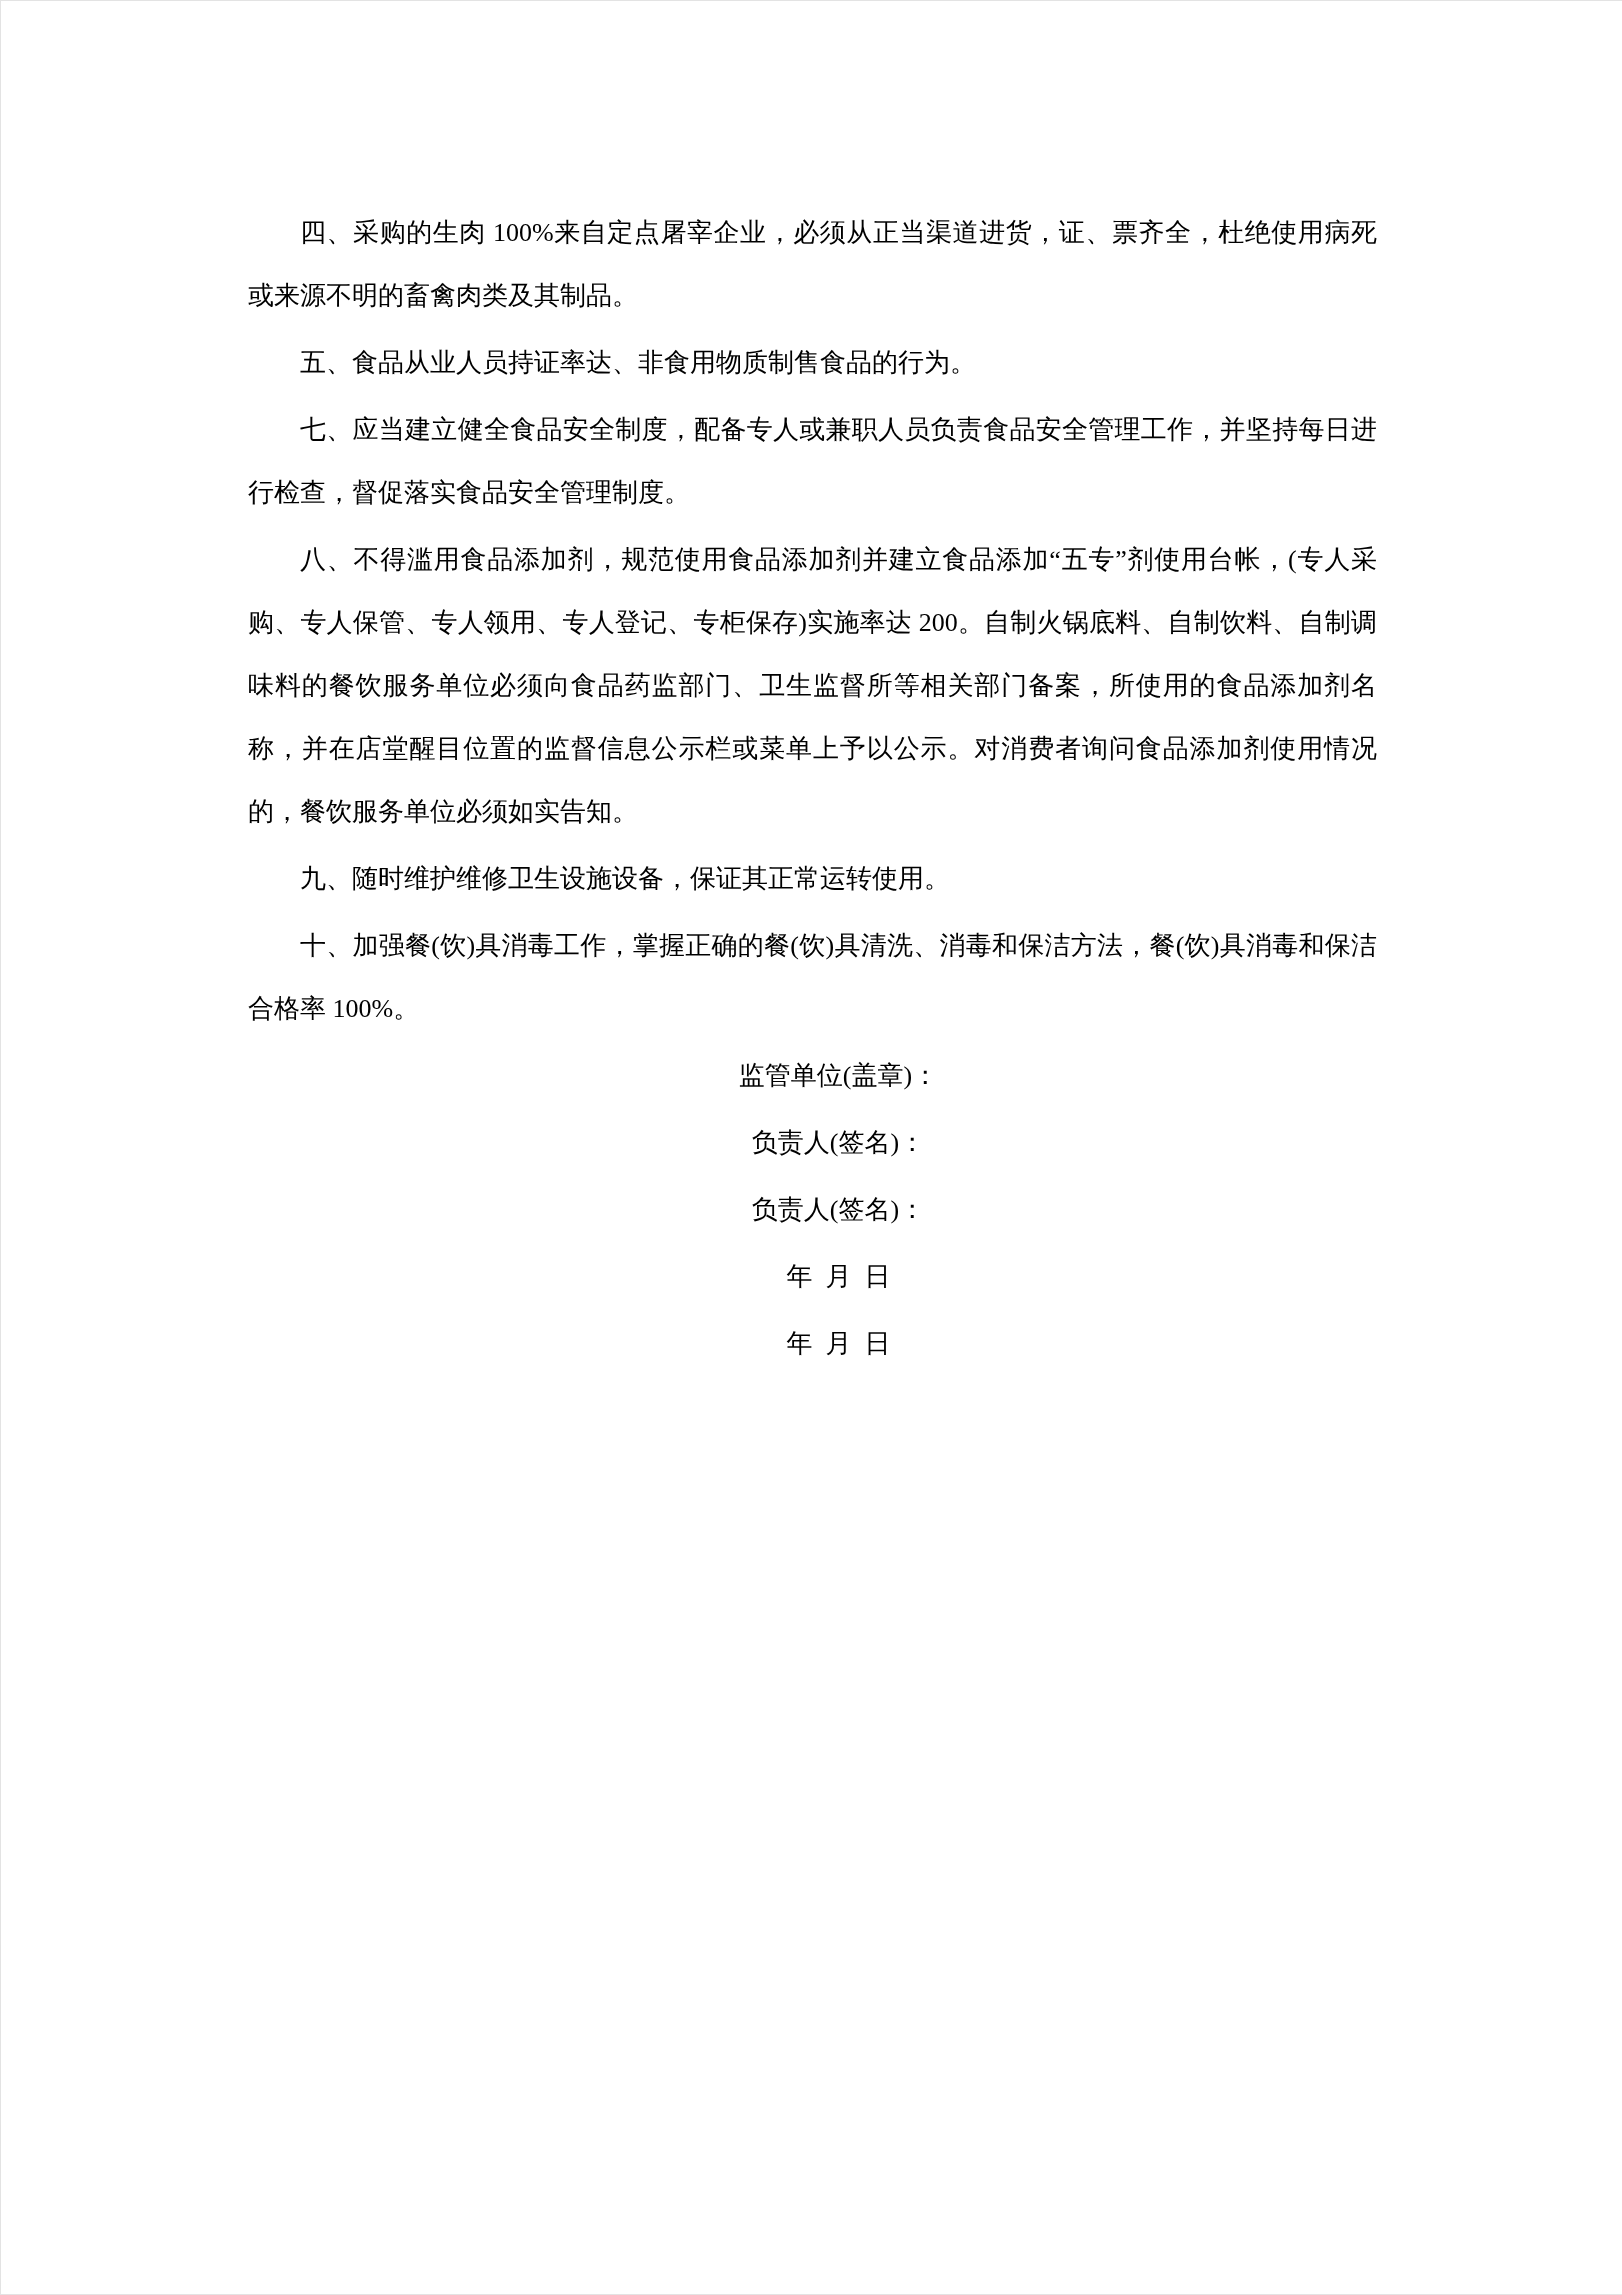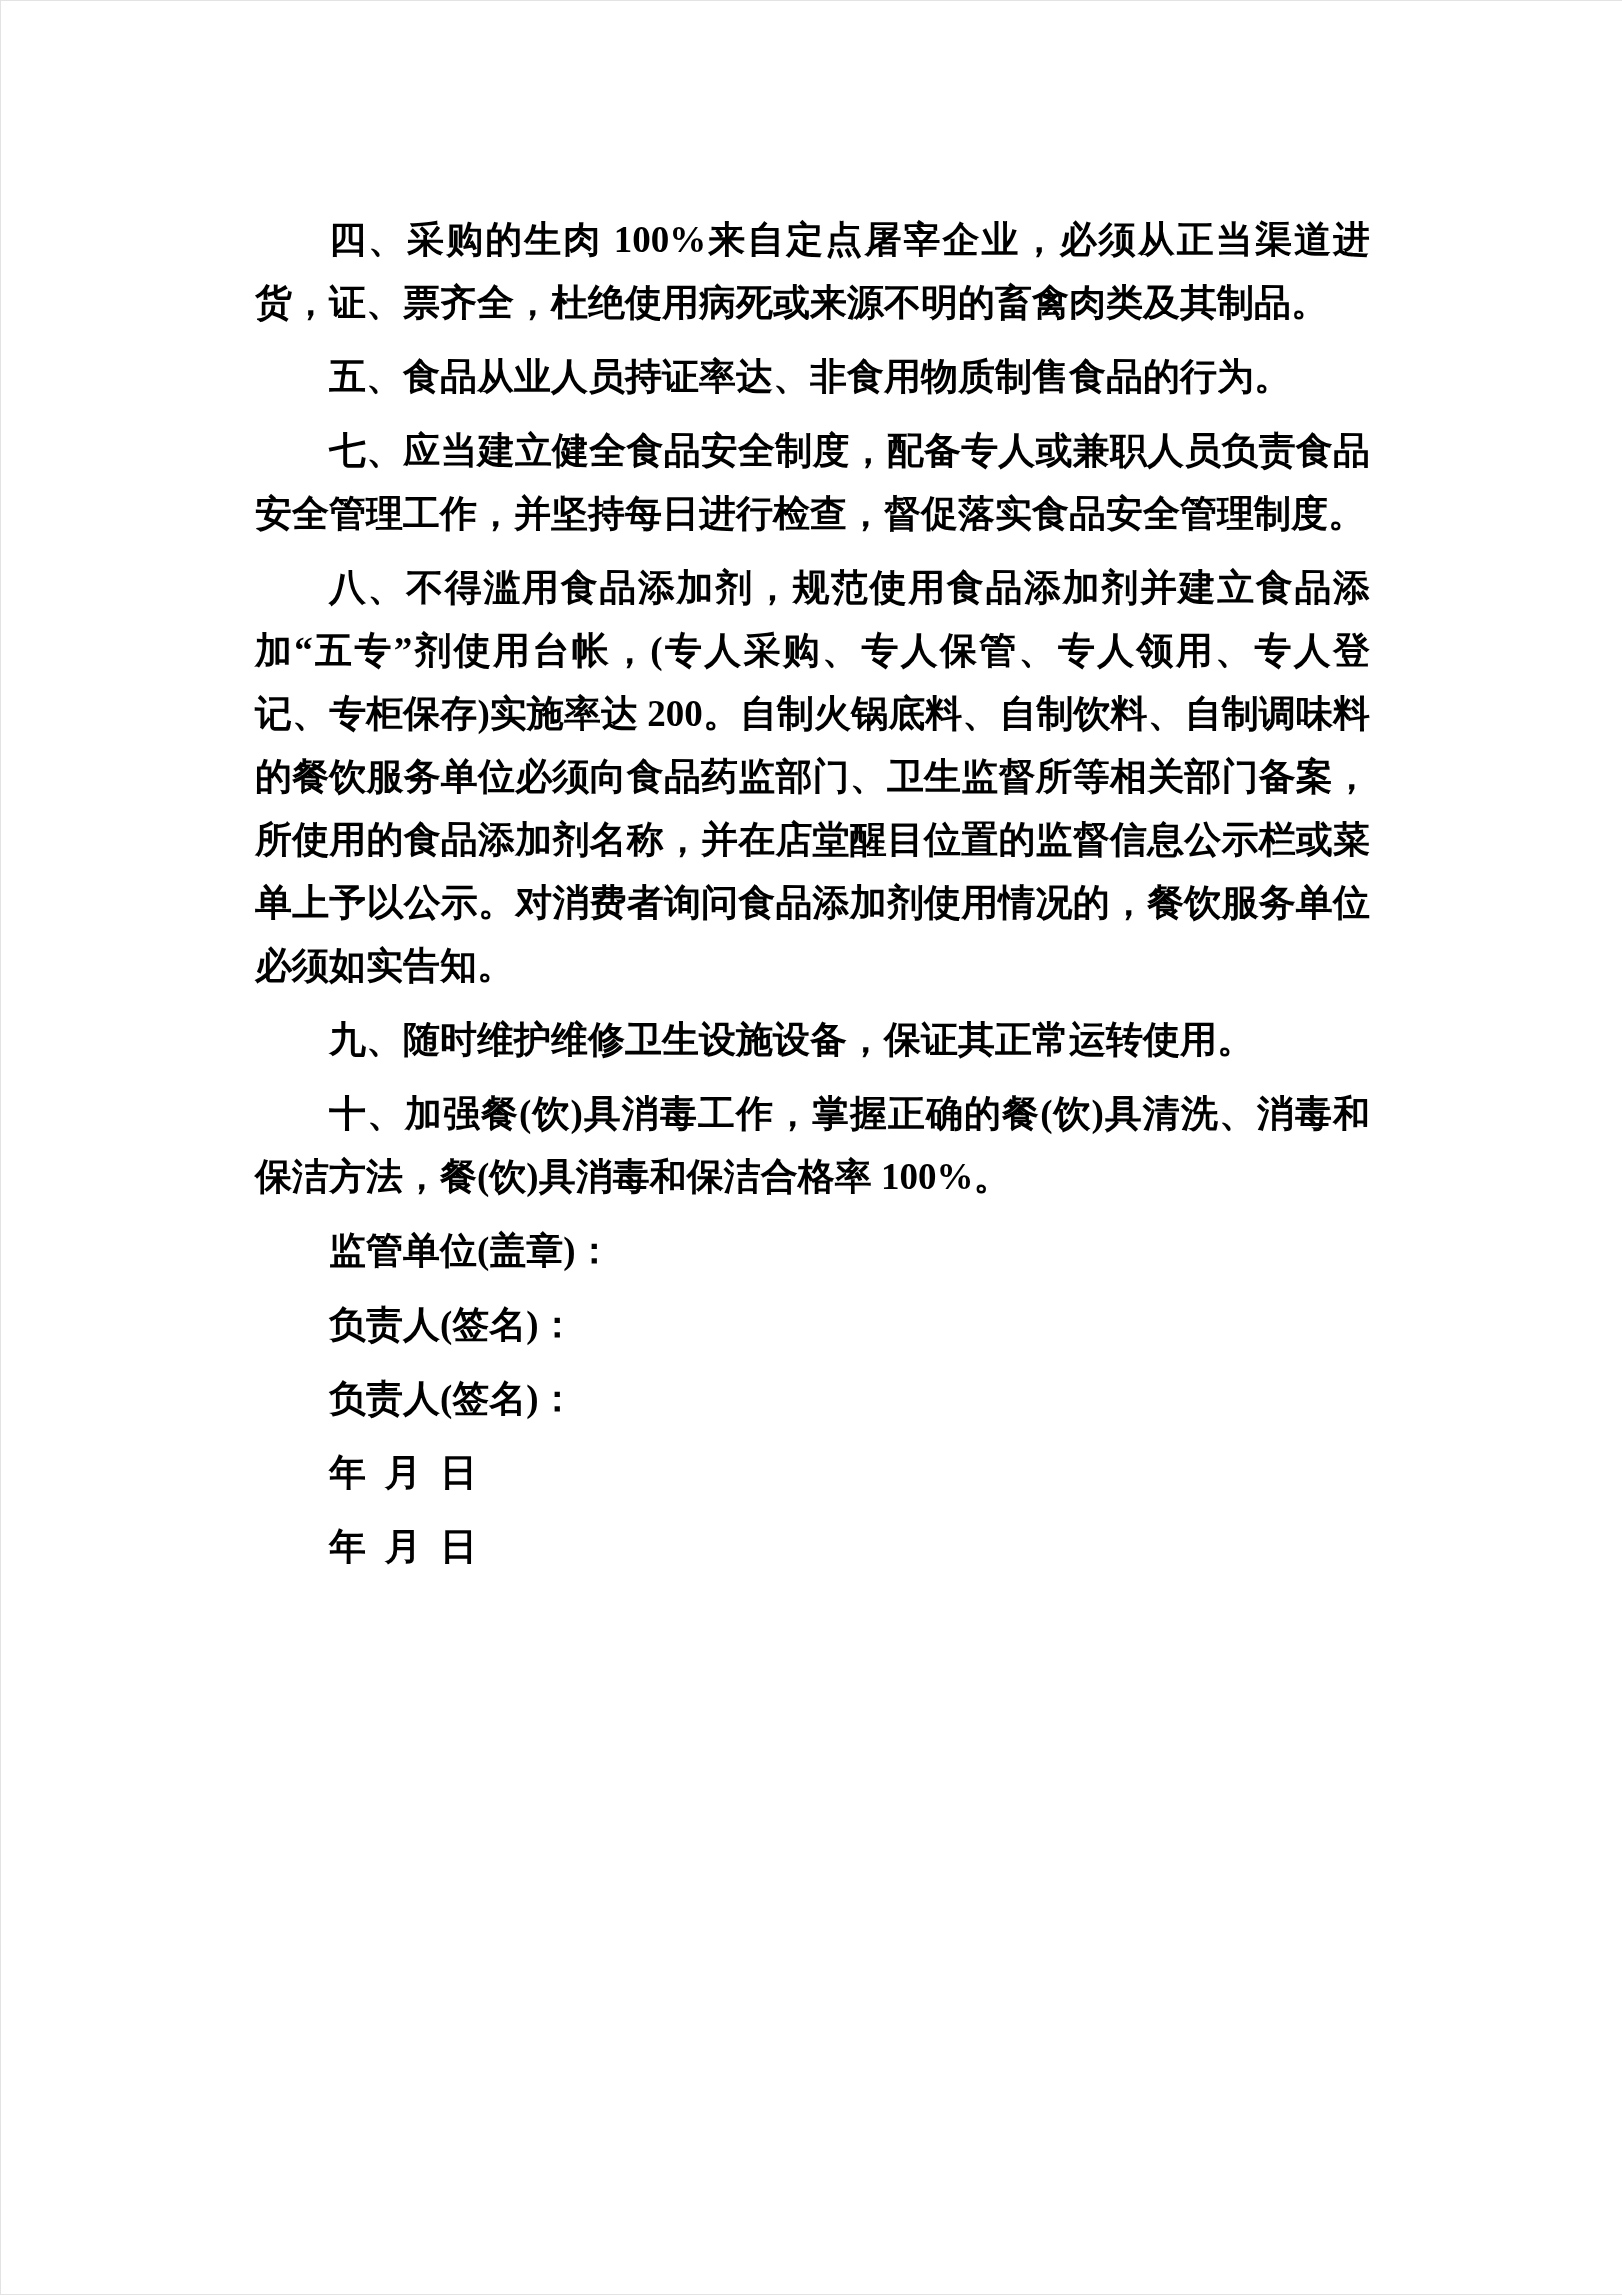--- a/index.html
+++ b/index.html
@@ -16,32 +16,32 @@
     border: 1.3px solid #e3e3e3;
     padding: 196px 241px 0 243px;
     overflow: hidden;
     font-family: "Liberation Serif", "DejaVu Serif", serif;
     color: #000000;
   }
   .doc-body {
     width: 100%;
   }
   .doc-body p {
-    margin: 11px;
+    margin: 4px;
     padding: 0;
-    font-size: 37px;
+    font-size: 26px;
     line-height: 63px;
     text-indent: 2em;
     text-align: justify;
     white-space: pre-wrap;
     word-break: break-all;
-    font-weight: 700;
+    font-weight: 400;
   }
   .doc-body p.sig {
-    text-align: left;
+    text-align: center;
   }
 </style>
 </head>
 <body>
 
 <div class="page">
   <div class="doc-body">
     <p>四、采购的生肉 100%来自定点屠宰企业，必须从正当渠道进货，证、票齐全，杜绝使用病死或来源不明的畜禽肉类及其制品。</p>
     <p>五、食品从业人员持证率达、非食用物质制售食品的行为。</p>
     <p>七、应当建立健全食品安全制度，配备专人或兼职人员负责食品安全管理工作，并坚持每日进行检查，督促落实食品安全管理制度。</p>

